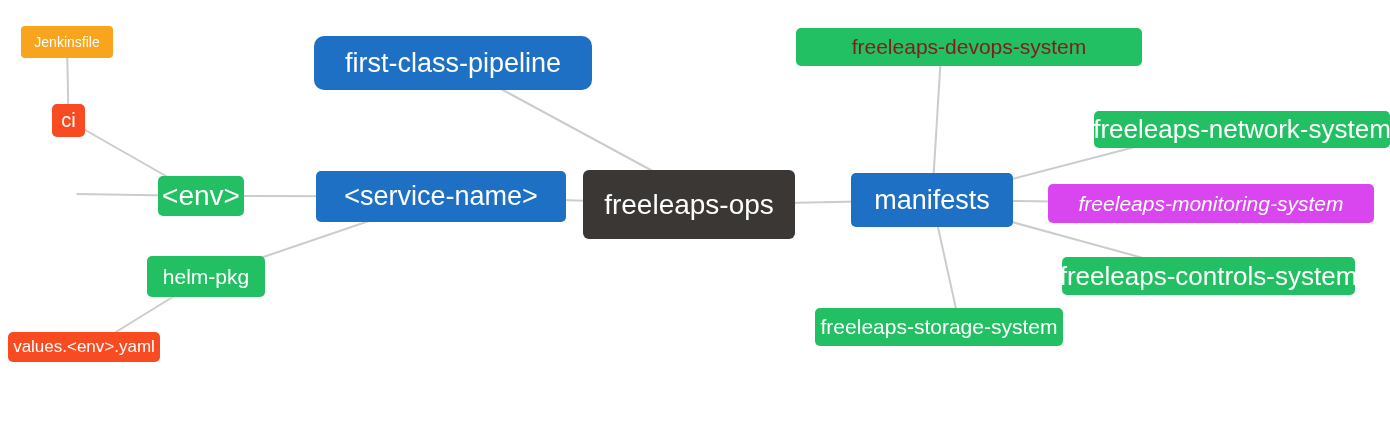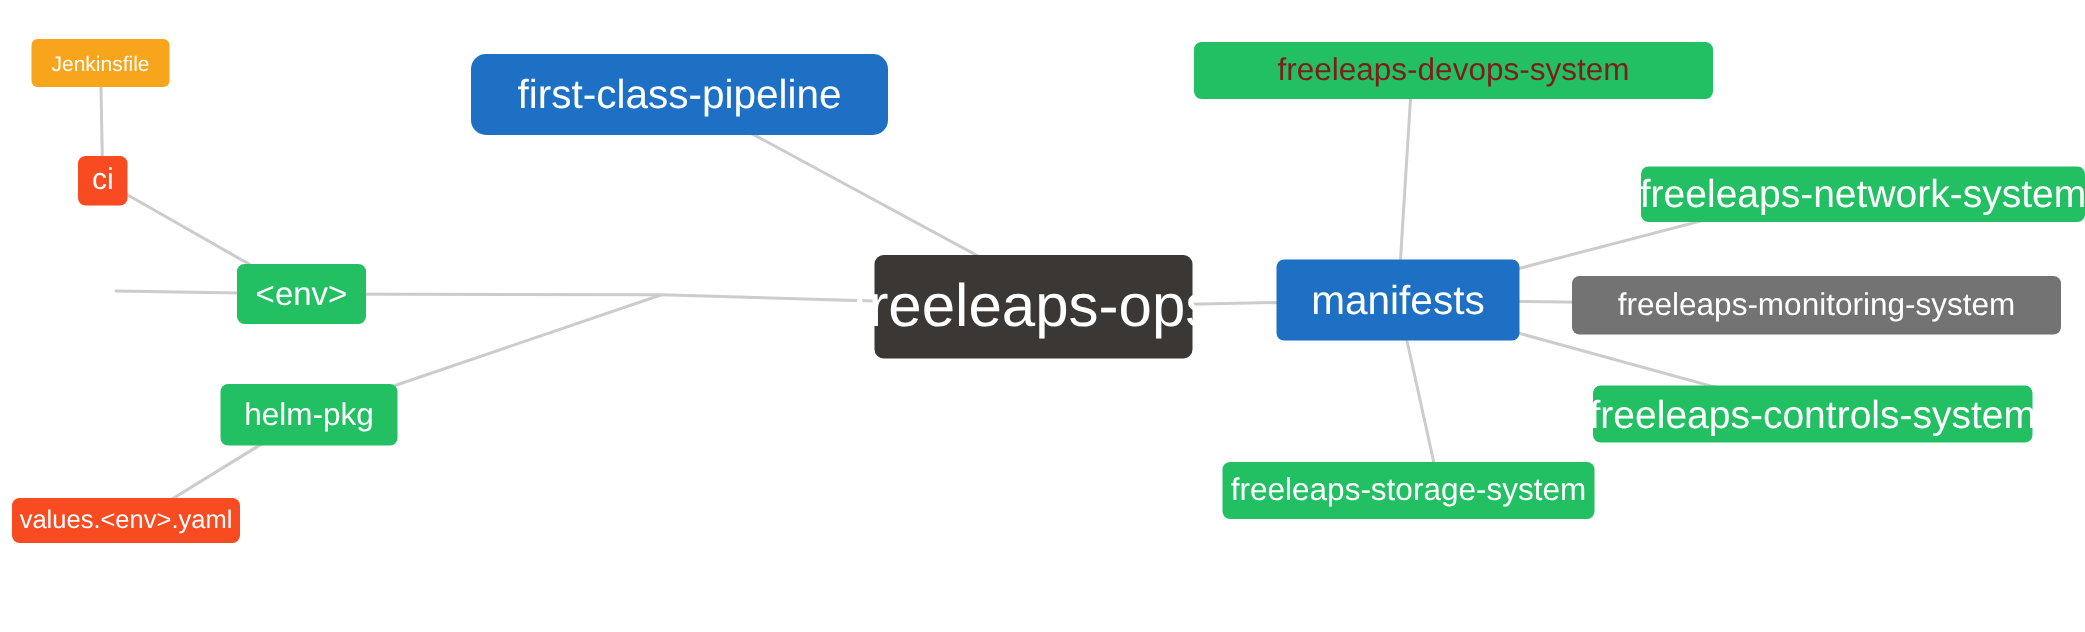--- a/index.html
+++ b/index.html
@@ -45,26 +45,27 @@
       <line x1="453" y1="63" x2="714.5" y2="204.5" stroke="#cccccc" stroke-width="2"></line>
       <line x1="441" y1="196.5" x2="714.5" y2="204.5" stroke="#cccccc" stroke-width="2"></line>
       <line x1="714.5" y1="204.5" x2="932" y2="200" stroke="#cccccc" stroke-width="2"></line>
       <line x1="932" y1="200" x2="941.5" y2="47" stroke="#cccccc" stroke-width="2"></line>
       <line x1="932" y1="200" x2="1202" y2="129.5" stroke="#cccccc" stroke-width="2"></line>
       <line x1="932" y1="200" x2="1211" y2="203.5" stroke="#cccccc" stroke-width="2"></line>
       <line x1="932" y1="200" x2="1208.5" y2="276" stroke="#cccccc" stroke-width="2"></line>
       <line x1="932" y1="200" x2="960" y2="327" stroke="#cccccc" stroke-width="2"></line>
     </svg>
 
-<div class="node root" style="left: 583px; top: 170px; width: 212px; height: 69px; font-size: 40px; background: rgb(59, 55, 53); color: rgb(255, 255, 255);">freeleaps-ops</div>
+<div class="node root" style="left: 583px; top: 170px; width: 212px; height: 69px; font-size: 28px; background: rgb(59, 55, 53); color: rgb(255, 255, 255);">freeleaps-ops</div>
     <div class="node branch" style="left: 314px; top: 36px; width: 278px; height: 54px; font-size: 27px; background: rgb(30, 112, 196); color: rgb(255, 255, 255); border-radius: 10px;">first-class-pipeline</div>
+    <div class="node branch" style="left: 316px; top: 171px; width: 250px; height: 51px; font-size: 27px; background: rgb(30, 112, 196); color: rgb(255, 255, 255);">&lt;service-name&gt;</div>
     <div class="node branch" style="left: 851px; top: 173px; width: 162px; height: 54px; font-size: 27px; background: rgb(30, 112, 196); color: rgb(255, 255, 255);">manifests</div>
-    <div class="node green" style="left: 158px; top: 176px; width: 86px; height: 40px; font-size: 22px; background: rgb(34, 192, 99); color: rgb(255, 255, 255);">&lt;env&gt;</div>
+    <div class="node green" style="left: 158px; top: 176px; width: 86px; height: 40px; font-size: 28px; background: rgb(34, 192, 99); color: rgb(255, 255, 255);">&lt;env&gt;</div>
     <div class="node green" style="left: 147px; top: 256px; width: 118px; height: 41px; font-size: 21px; background: rgb(34, 192, 99); color: rgb(255, 255, 255);">helm-pkg</div>
     <div class="node red" style="left: 52px; top: 104px; width: 33px; height: 33px; font-size: 20px; background: rgb(249, 75, 33); color: rgb(255, 255, 255);">ci</div>
     <div class="node red" style="left: 8px; top: 332px; width: 152px; height: 30px; font-size: 17px; background: rgb(249, 75, 33); color: rgb(255, 255, 255);">values.&lt;env&gt;.yaml</div>
     <div class="node orange" style="left: 21px; top: 26px; width: 92px; height: 32px; font-size: 14px; background: rgb(248, 164, 29); color: rgb(255, 255, 255);">Jenkinsfile</div>
     <div class="node green" style="left: 796px; top: 28px; width: 346px; height: 38px; font-size: 21px; background: rgb(34, 192, 99); color: #7f1d1d;">freeleaps-devops-system</div>
     <div class="node green" style="left: 1054px; top: 111px; width: 296px; height: 37px; font-size: 26px; background: rgb(34, 192, 99); color: rgb(255, 255, 255); margin-left: 40px;">freeleaps-network-system</div>
-    <div class="node green" style="left: 1048px; top: 184px; width: 326px; height: 39px; font-size: 21px; background: #737373; color: rgb(255, 255, 255);">freeleaps-monitoring-system</div>
+    <div class="node green" style="left: 1048px; top: 184px; width: 326px; height: 39px; font-size: 21px; background: #d946ef; color: rgb(255, 255, 255); font-style: italic;">freeleaps-monitoring-system</div>
     <div class="node green" style="left: 1062px; top: 257px; width: 293px; height: 38px; font-size: 26px; background: rgb(34, 192, 99); color: rgb(255, 255, 255);">freeleaps-controls-system</div>
     <div class="node green" style="left: 815px; top: 308px; width: 248px; height: 38px; font-size: 21px; background: rgb(34, 192, 99); color: rgb(255, 255, 255);">freeleaps-storage-system</div>
   </div>
 
 </body></html>

